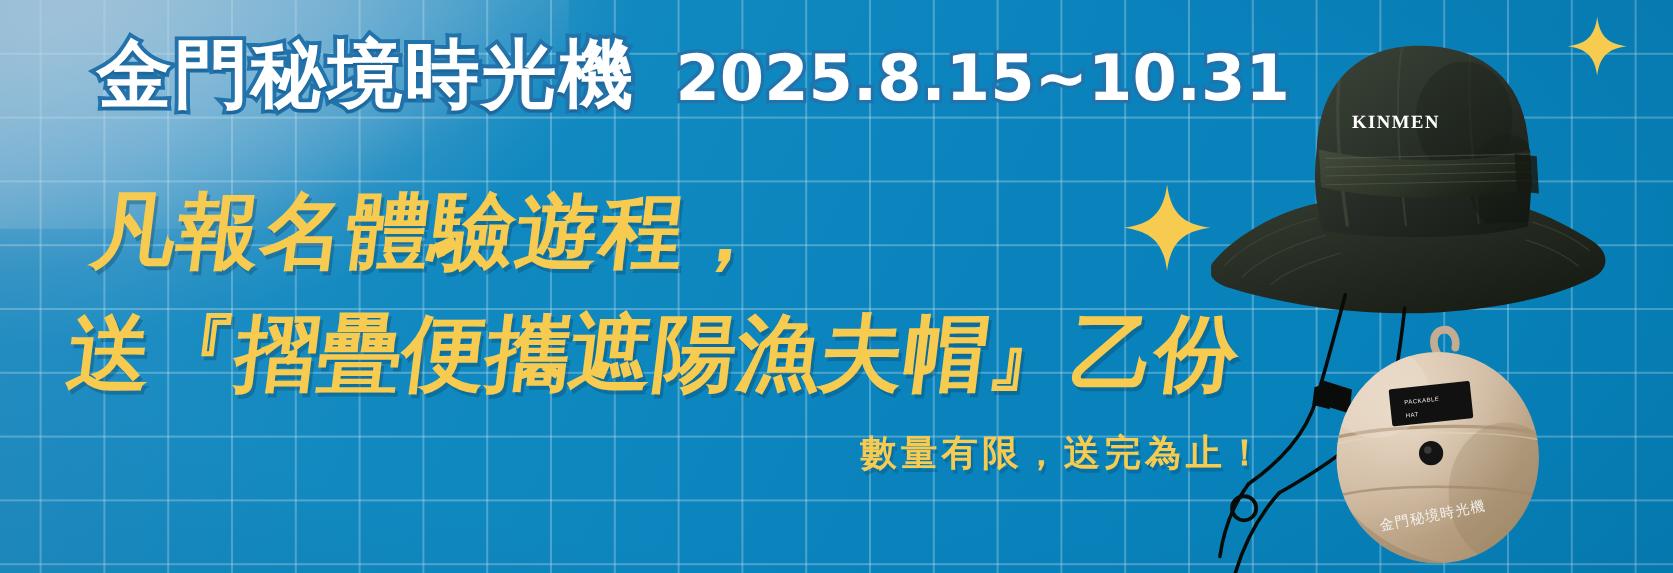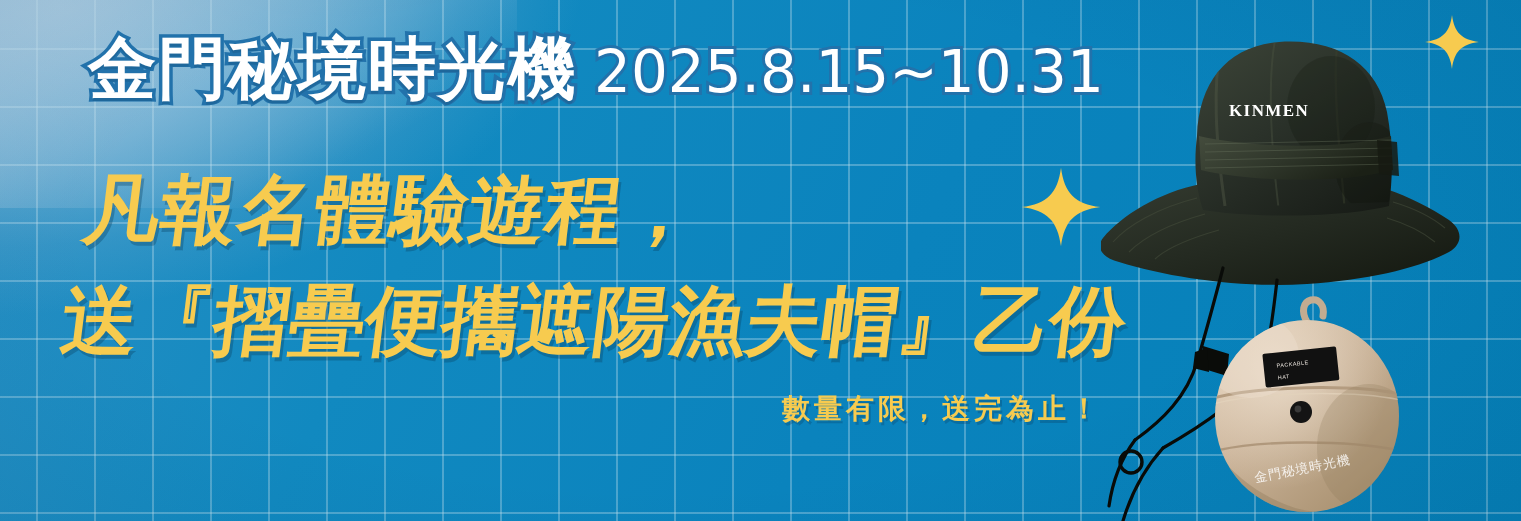--- a/index.html
+++ b/index.html
@@ -98,24 +98,24 @@
     color: #ffffff;
     letter-spacing: 2px;
     line-height: 1.05;
     -webkit-text-stroke: 7px #2272ab;
     paint-order: stroke fill;
     text-shadow: 0 3px 0 rgba(22,80,120,0.30);
   }
   .title-date {
     font-family: "DejaVu Sans", "Liberation Sans", sans-serif;
     font-size: 58px;
-    font-weight: 400;
+    font-weight: 700;
     color: #ffffff;
     letter-spacing: 0px;
-    margin-left: 16px;
+    margin-left: 36px;
     -webkit-text-stroke: 6px #2272ab;
     paint-order: stroke fill;
   }
 
   .headline {
     position: absolute;
     left: 84px;
     font-family: "DejaVu Sans", "Liberation Sans", sans-serif;
     font-weight: 700;
     color: #f7cb4f;
@@ -134,21 +134,21 @@
     left: 62px;
     font-size: 76px;
     letter-spacing: 0px;
   }
 
   .subnote {
     position: absolute;
     left: 782px;
     top: 390px;
     font-family: "DejaVu Sans", "Liberation Sans", sans-serif;
-    font-size: 28px;
+    font-size: 33px;
     font-weight: 700;
     color: #f7cb4f;
     letter-spacing: 4px;
     white-space: nowrap;
     text-shadow: 2px 3px 0 rgba(10,64,98,0.30);
   }
 
   
   .product {
     position: absolute;

